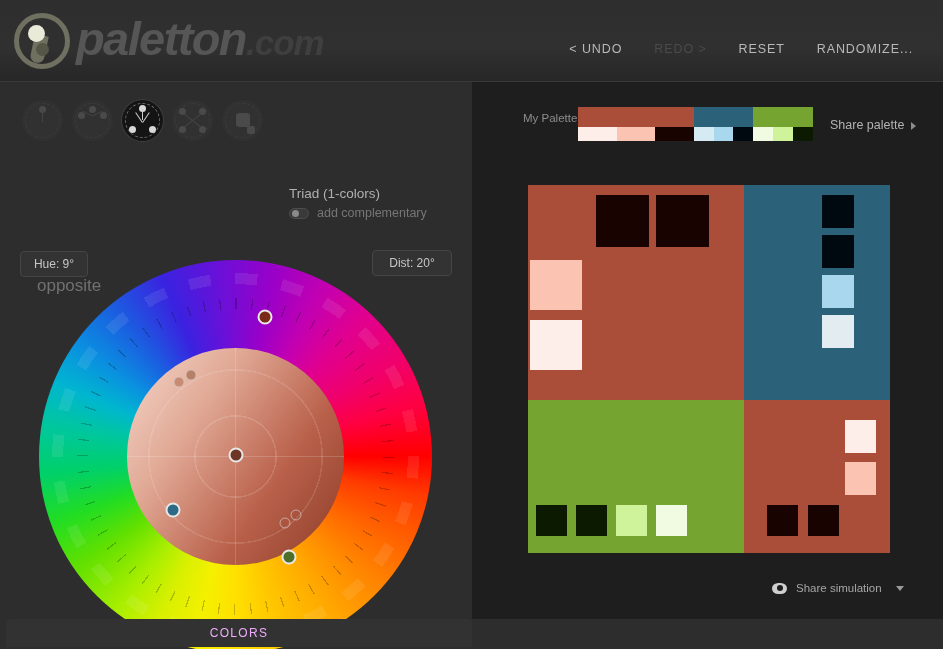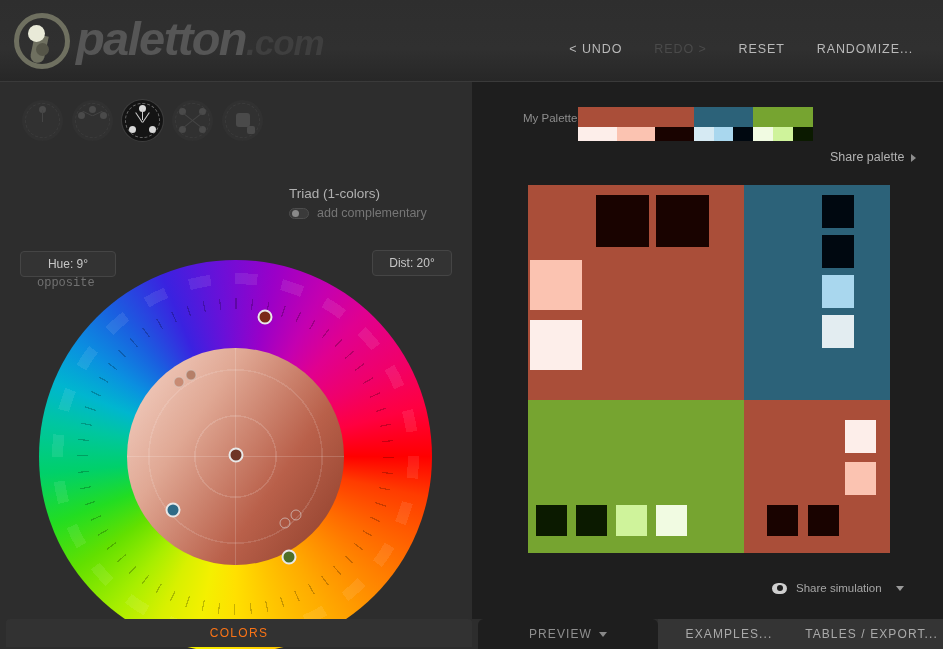--- a/index.html
+++ b/index.html
@@ -118,25 +118,25 @@
     content: ""; position: absolute; left: 2px; top: 1.5px;
     width: 7px; height: 7px; border-radius: 50%; background: #8a8a8a;
   }
 
   .pill {
     position: absolute;
     background: #333333; border: 1px solid #454545; border-radius: 4px;
     color: #c6c6c6; font-size: 12px;
     padding: 5px 12px; text-align: center;
   }
-  #hue-pill  { left: 20px;  top: 169px; width: 96px; }
+  #hue-pill  { left: 20px;  top: 169px; width: 68px; }
   #dist-pill { left: 372px; top: 168px; width: 80px; }
   .opposite-lbl {
     position: absolute; left: 37px; top: 194px;
-    font-size: 12px; color: #717171; font-family: Liberation Mono, monospace;
+    font-size: 17px; color: #717171;
   }
 
   
   .wheel-wrap {
     position: absolute; left: 39px; top: 178px;
     width: 393px; height: 393px;
   }
   .wheel-outer {
     position: absolute; inset: 0; border-radius: 50%;
     background:
@@ -195,21 +195,21 @@
     font-size: 12px; color: #ababab;
   }
 
   
   .tabbar-left {
     position: absolute; left: 6px; top: 619px; width: 466px; height: 28px;
     display: flex;
   }
   .tab {
     flex: 1; display: flex; align-items: center; justify-content: center;
-    font-size: 12px; letter-spacing: 1.3px; color: #f97316;
+    font-size: 12px; letter-spacing: 1.3px; color: #f0abfc;
     border-radius: 4px 4px 0 0;
     cursor: pointer;
   }
   .tab.sel   { background: #323232; }
   .tab.unsel { background: #262626; border-left: 1px solid #3a3a3a; }
 
   .tabbar-right {
     position: absolute; left: 478px; top: 619px; width: 465px; height: 30px;
     display: flex;
   }
@@ -239,21 +239,21 @@
   .palette-strip {
     position: absolute; left: 106px; top: 25px;
     width: 235px; height: 34px; display: flex;
   }
   .pal-group { display: flex; flex-direction: column; }
   .pal-main { height: 20px; }
   .pal-sub-row { height: 14px; display: flex; }
   .pal-sub { height: 14px; }
   .share-palette {
     position: absolute; left: 358px; top: 120px;
-    font-size: 12.5px; color: #b2b2b2; cursor: pointer; margin-top: 32px;
+    font-size: 12.5px; color: #b2b2b2; cursor: pointer;
   }
   .caret-r {
     display: inline-block; margin-left: 7px;
     border-top: 4px solid transparent; border-bottom: 4px solid transparent;
     border-left: 5px solid #8d8d8d; vertical-align: middle;
   }
 
   .preview-box {
     position: absolute; left: 56px; top: 103px;
     width: 362px; height: 368px;
@@ -432,22 +432,14 @@
       <span class="eye"></span>
       <span>Share simulation</span>
       <i class="caret-d"></i>
     </div>
   </div>
 
   <div class="tabbar-left">
     <div class="tab sel">COLORS</div>
   </div>
 
-  <div class="tabbar-right">
-    <div class="tab-r" id="tab-preview">
-        <span>PREVIEW</span>
-        <i class="caret-sm"></i>
-      </div>
-    <div class="tab-r" id="tab-examples">EXAMPLES...</div>
-    <div class="tab-r" id="tab-tables">TABLES / EXPORT...</div>
-  </div>
 
 </div>
 
 </body></html>

